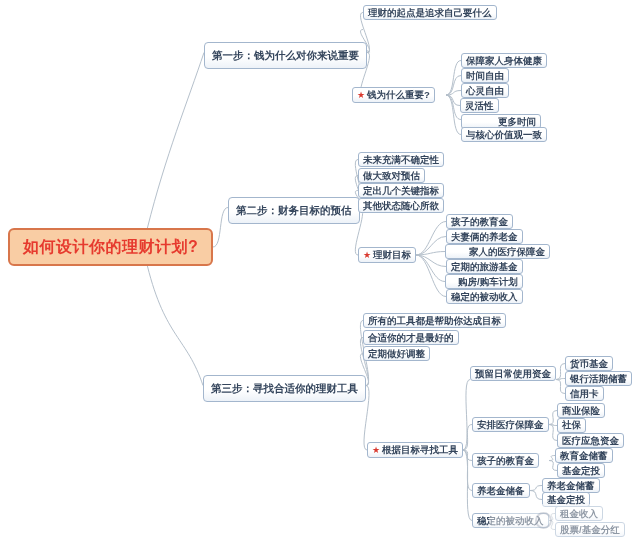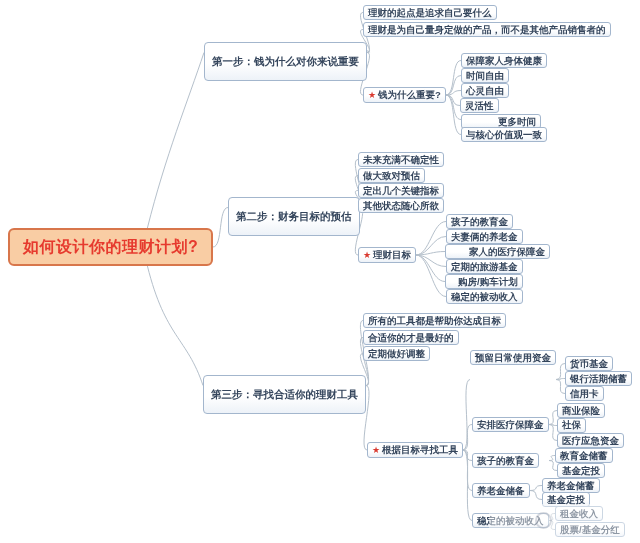--- a/index.html
+++ b/index.html
@@ -10,21 +10,21 @@
   #wires{position:absolute;left:0;top:0;width:640px;height:543px;}
   #wires path{fill:none;stroke:#b5c0cb;stroke-width:1;}
   .node{
     position:absolute;box-sizing:border-box;white-space:nowrap;z-index:2;
     background:linear-gradient(180deg,#ffffff 55%,#edf2f8 100%);
     border:1px solid #a3b6cd;border-radius:3px;
     color:#34455c;font-size:9.5px;line-height:11px;font-weight:600;
     padding:1px 4px;
   }
   .branch{
-    font-size:10.5px;line-height:13px;font-weight:700;padding:12px 7px;border-radius:4px;
+    font-size:10.5px;line-height:13px;font-weight:700;padding:6px 7px;border-radius:4px;
   }
   .rootnode{
     position:absolute;box-sizing:border-box;white-space:nowrap;z-index:2;
     background:#f9cda4;border:2px solid #d8764b;border-radius:6px;
     color:#e63a2e;font-size:16px;line-height:20px;font-weight:700;
     padding:7px 13px;letter-spacing:0.5px;
   }
   .star{color:#d93a30;font-size:9px;margin-right:2px;vertical-align:0.5px;}
   #watermark{
     position:absolute;left:489px;top:504px;width:151px;height:39px;z-index:3;
@@ -84,22 +84,21 @@
       <path d="M 530 490.5 C 540 490.5, 532 485.5, 542 485.5"></path>
       <path d="M 530 490.5 C 540 490.5, 532 499.5, 542 499.5"></path>
       <path d="M 549 520.5 C 559 520.5, 545 513.5, 555 513.5"></path>
       <path d="M 549 520.5 C 559 520.5, 545 529.5, 555 529.5"></path>
     </svg>
 
   <div class="rootnode" id="root" style="left:8px;top:228px;">如何设计你的理财计划?</div>
 
   <div class="node branch" id="s1" style="left:204px;top:42px;">第一步：钱为什么对你来说重要</div>
   <div class="node" id="s1p0" style="left:363px;top:5px;">理财的起点是追求自己要什么</div>
-  <div class="node" id="s1p1" style="left:363px;top:22px;">理财是为自己量身定做的产品，而不是其他产品销售者的</div>
-  <div class="node" id="s1w" style="left:363px;top:87px;"><span class="star">★</span><span>钱为什么重要?</span></div>
+  <div class="node" id="s1w" style="left:352px;top:87px;"><span class="star">★</span><span>钱为什么重要?</span></div>
   <div class="node" id="s1w0" style="left:461px;top:53px;">保障家人身体健康</div>
   <div class="node" id="s1w1" style="left:461px;top:68px;">时间自由</div>
   <div class="node" id="s1w2" style="left:461px;top:83px;">心灵自由</div>
   <div class="node" id="s1w3" style="left:460px;top:98px;">灵活性</div>
   <div class="node" id="s1w4" style="left:461px;top:114px;padding-left:36px;">更多时间</div>
   <div class="node" id="s1w5" style="left:461px;top:127px;">与核心价值观一致</div>
 
   <div class="node branch" id="s2" style="left:228px;top:197px;">第二步：财务目标的预估</div>
   <div class="node" id="s2p0" style="left:358px;top:152px;">未来充满不确定性</div>
   <div class="node" id="s2p1" style="left:358px;top:168px;">做大致对预估</div>
@@ -112,21 +111,21 @@
   <div class="node" id="s2g3" style="left:446px;top:259px;">定期的旅游基金</div>
   <div class="node" id="s2g4" style="left:445px;top:274px;padding-left:12px;">购房/购车计划</div>
   <div class="node" id="s2g5" style="left:446px;top:289px;">稳定的被动收入</div>
 
   <div class="node branch" id="s3" style="left:203px;top:375px;">第三步：寻找合适你的理财工具</div>
   <div class="node" id="s3p0" style="left:363px;top:313px;">所有的工具都是帮助你达成目标</div>
   <div class="node" id="s3p1" style="left:363px;top:330px;">合适你的才是最好的</div>
   <div class="node" id="s3p2" style="left:363px;top:346px;">定期做好调整</div>
   <div class="node" id="s3t" style="left:367px;top:442px;"><span class="star">★</span><span>根据目标寻找工具</span></div>
 
-  <div class="node" id="t0" style="left:470px;top:350px;">预留日常使用资金</div>
+  <div class="node" id="t0" style="left:470px;top:366px;">预留日常使用资金</div>
   <div class="node" id="t0i0" style="left:565px;top:356px;">货币基金</div>
   <div class="node" id="t0i1" style="left:565px;top:371px;">银行活期储蓄</div>
   <div class="node" id="t0i2" style="left:565px;top:386px;">信用卡</div>
 
   <div class="node" id="t1" style="left:472px;top:417px;">安排医疗保障金</div>
   <div class="node" id="t1i0" style="left:557px;top:403px;">商业保险</div>
   <div class="node" id="t1i1" style="left:557px;top:418px;font-family:Liberation Serif, serif;">社保</div>
   <div class="node" id="t1i2" style="left:557px;top:433px;">医疗应急资金</div>
 
   <div class="node" id="t2" style="left:472px;top:453px;">孩子的教育金</div>

